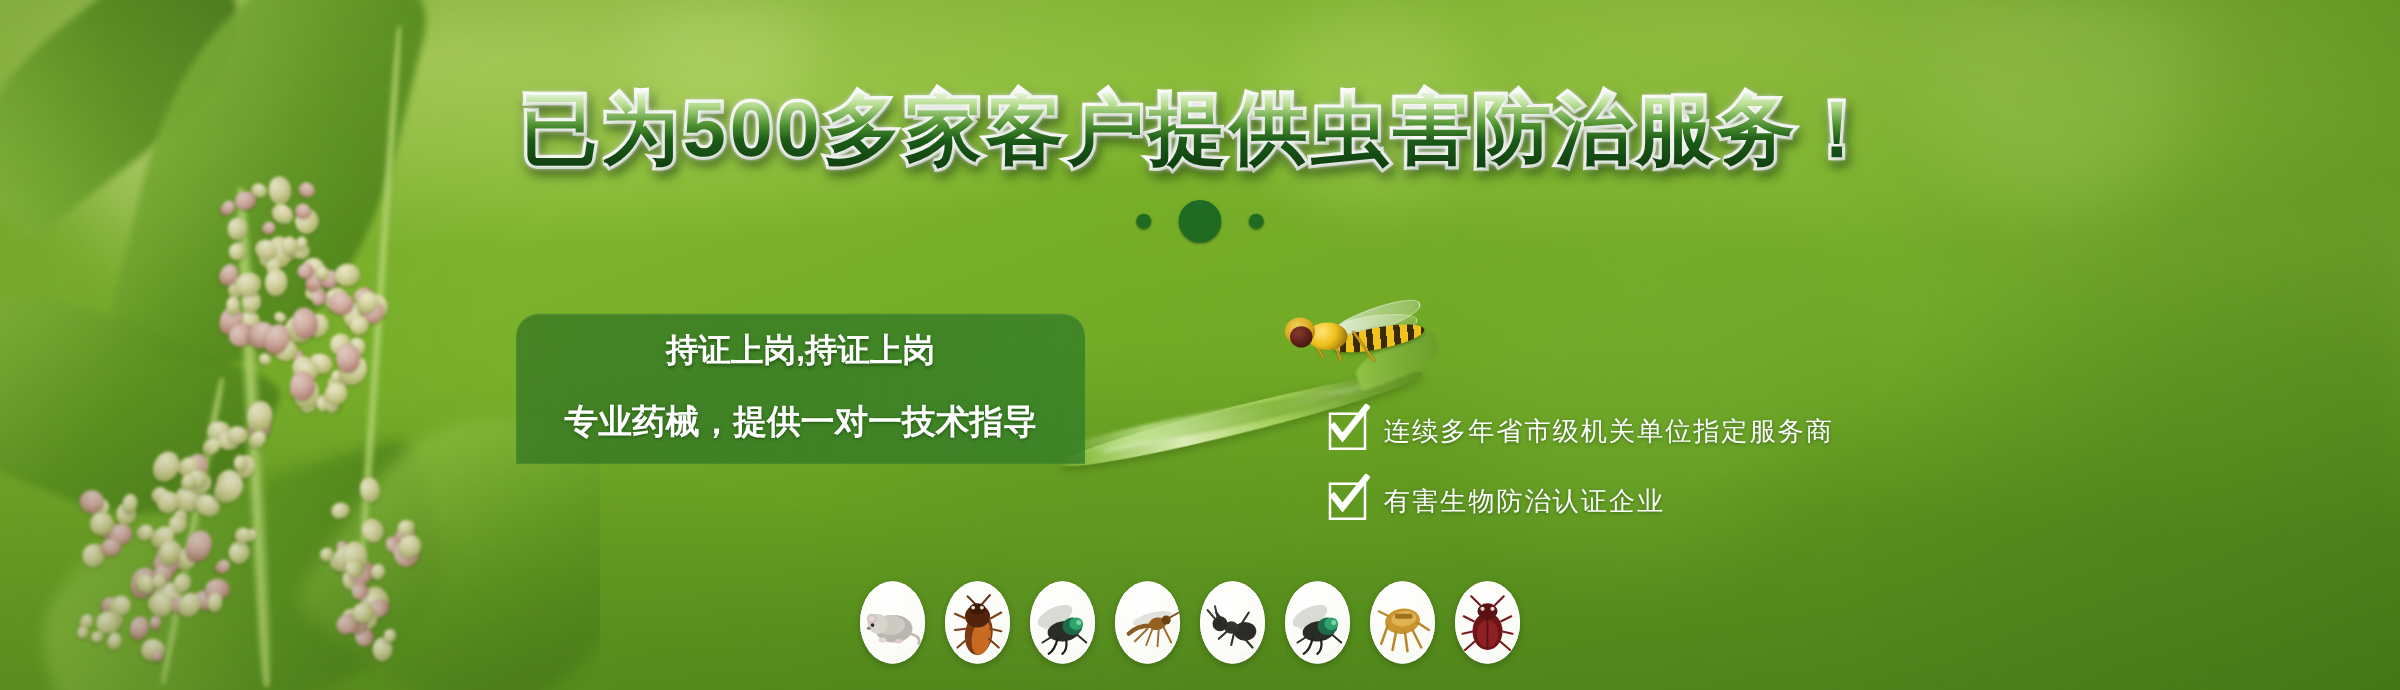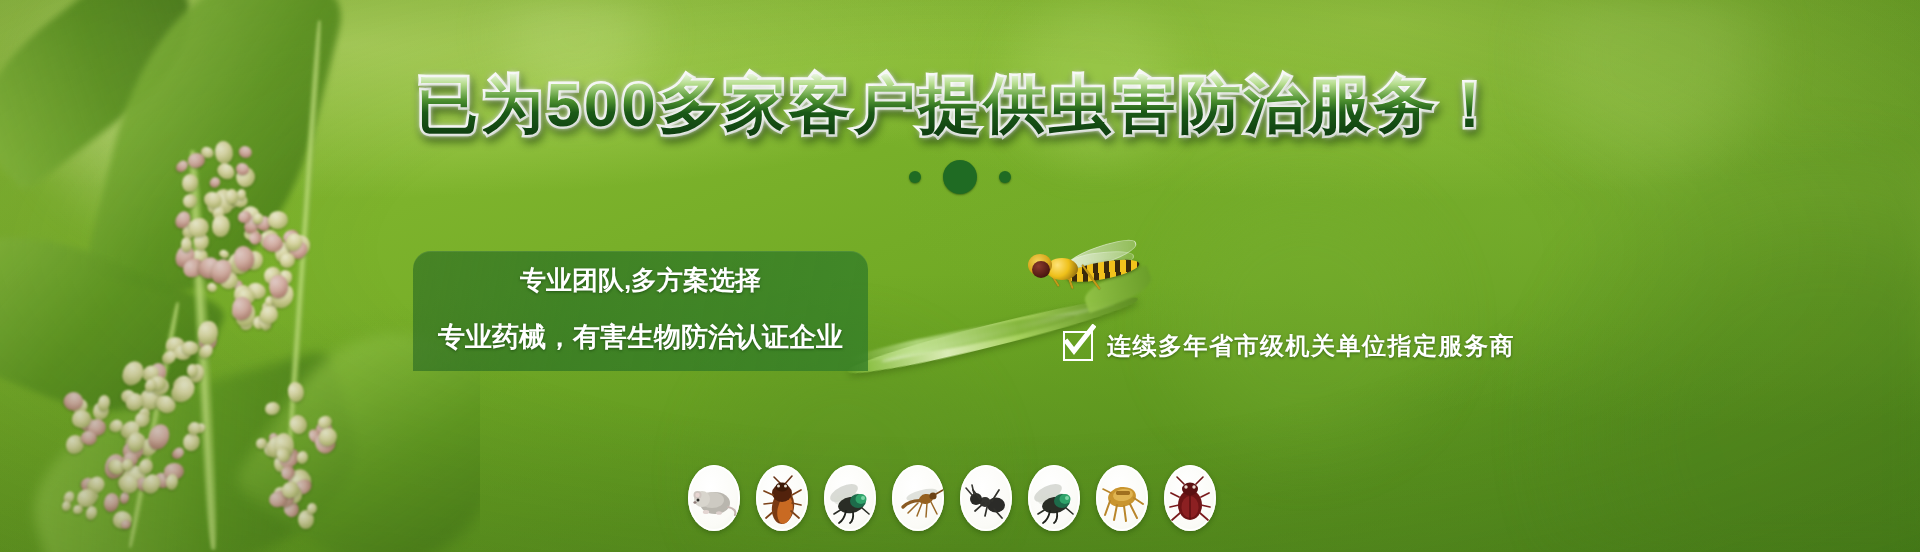--- a/index.html
+++ b/index.html
@@ -313,22 +313,22 @@
   .check-box {
     position: relative;
     width: 26px;
     height: 26px;
     border: 2px solid #ffffff;
     flex: 0 0 auto;
   }
   .check-box svg { position: absolute; left: -3px; top: -9px; }
   .check-text {
     color: #ffffff;
-    font-size: 24px;
-    font-weight: 700;
+    font-size: 21px;
+    font-weight: 400;
     letter-spacing: 1.5px;
     text-shadow: 0 1px 3px rgba(10,45,5,0.5);
   }
 
   
   .pests {
     position: absolute;
     left: 688px;
     top: 465px;
     display: flex;
@@ -564,32 +564,40 @@
   <div class="headline">已为500多家客户提供虫害防治服务！</div>
 
   <div class="dots">
     <span class="dot small"></span>
     <span class="dot big"></span>
     <span class="dot small"></span>
   </div>
 
   <div class="panel"></div>
   <div class="panel-lines">
-    <div class="slogan s1">专业团队,多方案选择</div>
-    <div class="slogan s3">专业药械，有害生物防治认证企业</div>
+    <div class="slogan s1">持证上岗,持证上岗</div>
+    <div class="slogan s3">专业药械，提供一对一技术指导</div>
   </div>
 
   <div class="checklist">
     <div class="check-row">
       <span class="check-box">
         <svg width="34" height="34" viewBox="0 0 34 34" aria-hidden="true">
           <path d="M5 18 L12 27 L31 3" fill="none" stroke="#ffffff" stroke-width="5" stroke-linecap="square" stroke-linejoin="miter"></path>
         </svg>
       </span>
       <span class="check-text">连续多年省市级机关单位指定服务商</span>
+    </div>
+    <div class="check-row">
+      <span class="check-box">
+        <svg width="34" height="34" viewBox="0 0 34 34" aria-hidden="true">
+          <path d="M5 18 L12 27 L31 3" fill="none" stroke="#ffffff" stroke-width="5" stroke-linecap="square" stroke-linejoin="miter"></path>
+        </svg>
+      </span>
+      <span class="check-text">有害生物防治认证企业</span>
     </div>
   </div>
 
   <div class="pests">
 
     <div class="pest">
       <svg width="52" height="66" viewBox="0 0 52 66" aria-hidden="true">
         <ellipse cx="27" cy="38" rx="15" ry="11" fill="#b9b6ae"></ellipse>
         <ellipse cx="24" cy="35" rx="12" ry="8" fill="#cdcac2"></ellipse>
         <circle cx="14" cy="34" r="8" fill="#d8d5cd"></circle>

